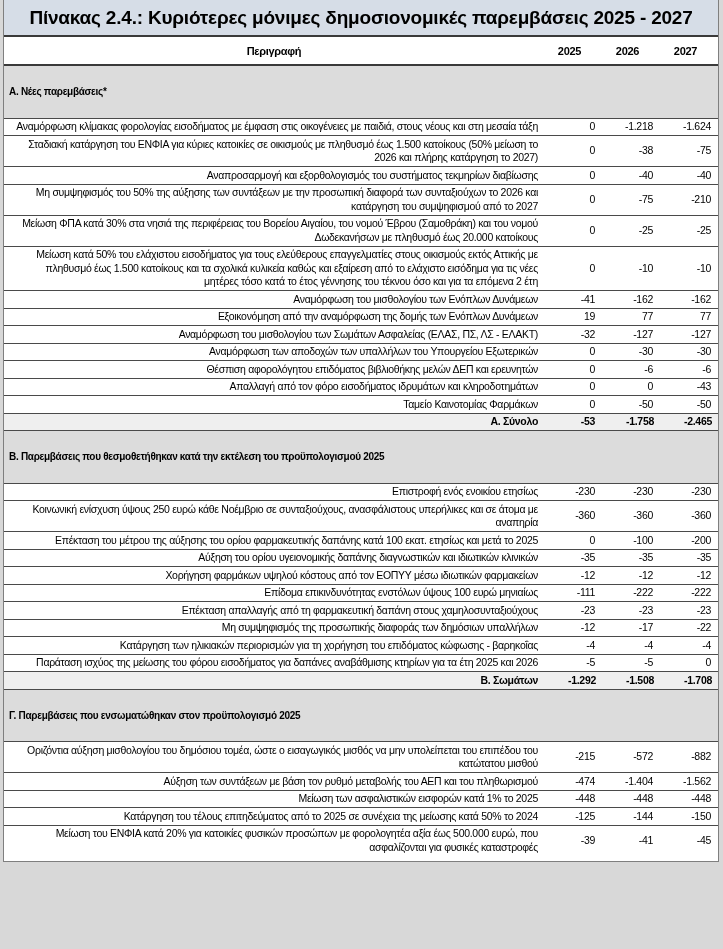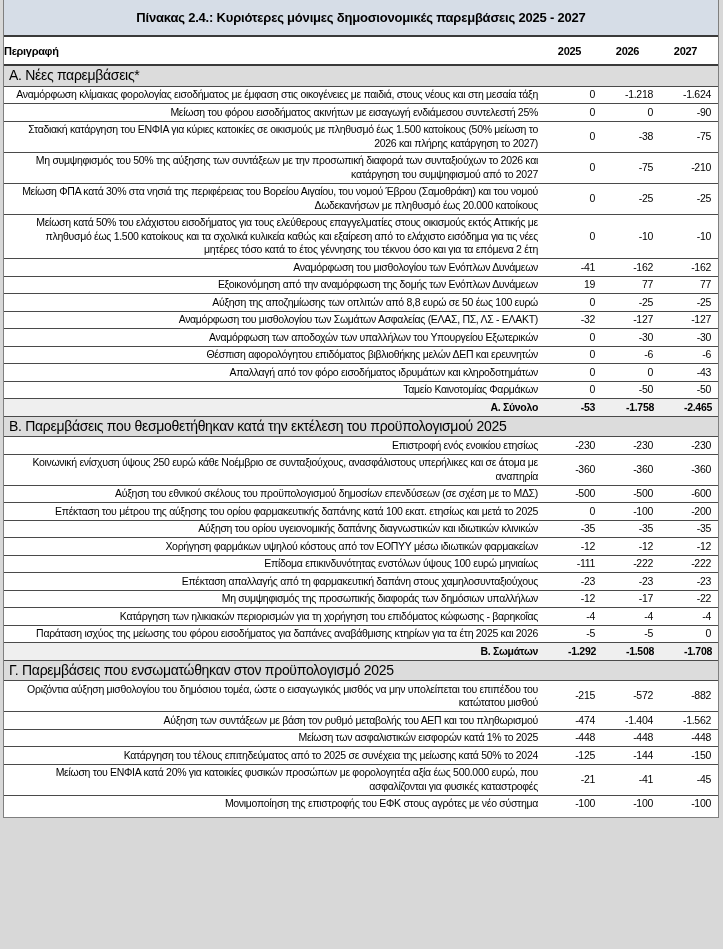--- a/index.html
+++ b/index.html
@@ -24,61 +24,61 @@
     padding-bottom: 5px;
   }
   .title-bar {
     height: 35px;
     background: var(--title-band, #d6dde7);
     border-bottom: 2px solid #3a3a3a;
     display: flex;
     align-items: center;
     justify-content: center;
     font-weight: 700;
-    font-size: 13px;
+    font-size: 19px;
     letter-spacing: -0.2px;
   }
   table {
     width: 100%;
     border-collapse: collapse;
     table-layout: fixed;
     font-size: 10.5px;
     letter-spacing: -0.3px;
   }
   col.c-desc { width: auto; }
   col.c-num  { width: 58px; }
   thead th {
     border-bottom: 2px solid #3a3a3a;
     font-size: 11px;
     font-weight: 700;
     height: 27px;
     vertical-align: middle;
     padding: 0;
   }
-  thead th.desc { text-align: left; }
+  thead th.desc { text-align: center; }
   thead th.num  { text-align: center; padding-right: 7px; }
   tbody td {
     border-top: 1px solid var(--border-col, #4a4a4a);
     vertical-align: middle;
   }
   td.desc {
     padding: 1.5px 6px 1.5px 5px;
     line-height: 13.5px;
     text-align: right;
   }
   td.num {
     text-align: right;
     padding-right: 7px;
     line-height: 13.5px;
   }
   tr.section-row td {
     background: var(--section-bg, #dcdcdc);
-    font-weight: 400;
-    font-size: 14px;
-    padding: 3px 5px;
+    font-weight: 700;
+    font-size: 10px;
+    padding: 19px 5px;
     line-height: 13.5px;
   }
   tr.total-row td {
     background: var(--total-bg, #efefef);
     font-weight: 700;
     padding-left: 24px;
   }
 </style>
 </head>
 <body>
@@ -104,30 +104,30 @@
         <tr class="section-row">
           <td colspan="4">Α. Νέες παρεμβάσεις*</td>
         </tr>
         <tr class="data-row">
           <td class="desc">Αναμόρφωση κλίμακας φορολογίας εισοδήματος με έμφαση στις οικογένειες με παιδιά, στους νέους και στη μεσαία τάξη</td>
           <td class="num">0</td>
           <td class="num">-1.218</td>
           <td class="num">-1.624</td>
         </tr>
         <tr class="data-row">
-          <td class="desc">Μείωση του φόρου εισοδήματος ακινήτων με εισαγωγή ενδιάμεσου συντελεστή 25%</td>
-          <td class="num">0</td>
-          <td class="num">0</td>
-          <td class="num">-90</td>
-        </tr>
-        <tr class="data-row">
           <td class="desc">Σταδιακή κατάργηση του ΕΝΦΙΑ για κύριες κατοικίες σε οικισμούς με πληθυσμό έως 1.500 κατοίκους (50% μείωση το 2026 και πλήρης κατάργηση το 2027)</td>
           <td class="num">0</td>
           <td class="num">-38</td>
           <td class="num">-75</td>
+        </tr>
+        <tr class="data-row">
+          <td class="desc">Αναπροσαρμογή και εξορθολογισμός του συστήματος τεκμηρίων διαβίωσης</td>
+          <td class="num">0</td>
+          <td class="num">-40</td>
+          <td class="num">-40</td>
         </tr>
         <tr class="data-row">
           <td class="desc">Μη συμψηφισμός του 50% της αύξησης των συντάξεων με την προσωπική διαφορά των συνταξιούχων το 2026 και κατάργηση του συμψηφισμού από το 2027</td>
           <td class="num">0</td>
           <td class="num">-75</td>
           <td class="num">-210</td>
         </tr>
         <tr class="data-row">
           <td class="desc">Μείωση ΦΠΑ κατά 30% στα νησιά της περιφέρειας του Βορείου Αιγαίου, του νομού Έβρου (Σαμοθράκη) και του νομού Δωδεκανήσων με πληθυσμό έως 20.000 κατοίκους</td>
           <td class="num">0</td>
@@ -144,26 +144,20 @@
           <td class="desc">Αναμόρφωση του μισθολογίου των Ενόπλων Δυνάμεων</td>
           <td class="num">-41</td>
           <td class="num">-162</td>
           <td class="num">-162</td>
         </tr>
         <tr class="data-row">
           <td class="desc">Εξοικονόμηση από την αναμόρφωση της δομής των Ενόπλων Δυνάμεων</td>
           <td class="num">19</td>
           <td class="num">77</td>
           <td class="num">77</td>
-        </tr>
-        <tr class="data-row">
-          <td class="desc">Αύξηση της αποζημίωσης των οπλιτών από 8,8 ευρώ σε 50 έως 100 ευρώ</td>
-          <td class="num">0</td>
-          <td class="num">-25</td>
-          <td class="num">-25</td>
         </tr>
         <tr class="data-row">
           <td class="desc">Αναμόρφωση του μισθολογίου των Σωμάτων Ασφαλείας (ΕΛΑΣ, ΠΣ, ΛΣ - ΕΛΑΚΤ)</td>
           <td class="num">-32</td>
           <td class="num">-127</td>
           <td class="num">-127</td>
         </tr>
         <tr class="data-row">
           <td class="desc">Αναμόρφωση των αποδοχών των υπαλλήλων του Υπουργείου Εξωτερικών</td>
           <td class="num">0</td>
@@ -203,26 +197,20 @@
           <td class="num">-230</td>
           <td class="num">-230</td>
         </tr>
         <tr class="data-row">
           <td class="desc">Κοινωνική ενίσχυση ύψους 250 ευρώ κάθε Νοέμβριο σε συνταξιούχους, ανασφάλιστους υπερήλικες και σε άτομα με αναπηρία</td>
           <td class="num">-360</td>
           <td class="num">-360</td>
           <td class="num">-360</td>
         </tr>
         <tr class="data-row">
-          <td class="desc">Αύξηση του εθνικού σκέλους του προϋπολογισμού δημοσίων επενδύσεων (σε σχέση με το ΜΔΣ)</td>
-          <td class="num">-500</td>
-          <td class="num">-500</td>
-          <td class="num">-600</td>
-        </tr>
-        <tr class="data-row">
           <td class="desc">Επέκταση του μέτρου της αύξησης του ορίου φαρμακευτικής δαπάνης κατά 100 εκατ. ετησίως και μετά το 2025</td>
           <td class="num">0</td>
           <td class="num">-100</td>
           <td class="num">-200</td>
         </tr>
         <tr class="data-row">
           <td class="desc">Αύξηση του ορίου υγειονομικής δαπάνης διαγνωστικών και ιδιωτικών κλινικών</td>
           <td class="num">-35</td>
           <td class="num">-35</td>
           <td class="num">-35</td>
@@ -291,25 +279,19 @@
           <td class="num">-448</td>
         </tr>
         <tr class="data-row">
           <td class="desc">Κατάργηση του τέλους επιτηδεύματος από το 2025 σε συνέχεια της μείωσης κατά 50% το 2024</td>
           <td class="num">-125</td>
           <td class="num">-144</td>
           <td class="num">-150</td>
         </tr>
         <tr class="data-row">
           <td class="desc">Μείωση του ΕΝΦΙΑ κατά 20% για κατοικίες φυσικών προσώπων με φορολογητέα αξία έως 500.000 ευρώ, που ασφαλίζονται για φυσικές καταστροφές</td>
-          <td class="num">-21</td>
+          <td class="num">-39</td>
           <td class="num">-41</td>
           <td class="num">-45</td>
-        </tr>
-        <tr class="data-row">
-          <td class="desc">Μονιμοποίηση της επιστροφής του ΕΦΚ στους αγρότες με νέο σύστημα</td>
-          <td class="num">-100</td>
-          <td class="num">-100</td>
-          <td class="num">-100</td>
         </tr>
       </tbody>
   </table>
 </div>
 
 </body></html>

